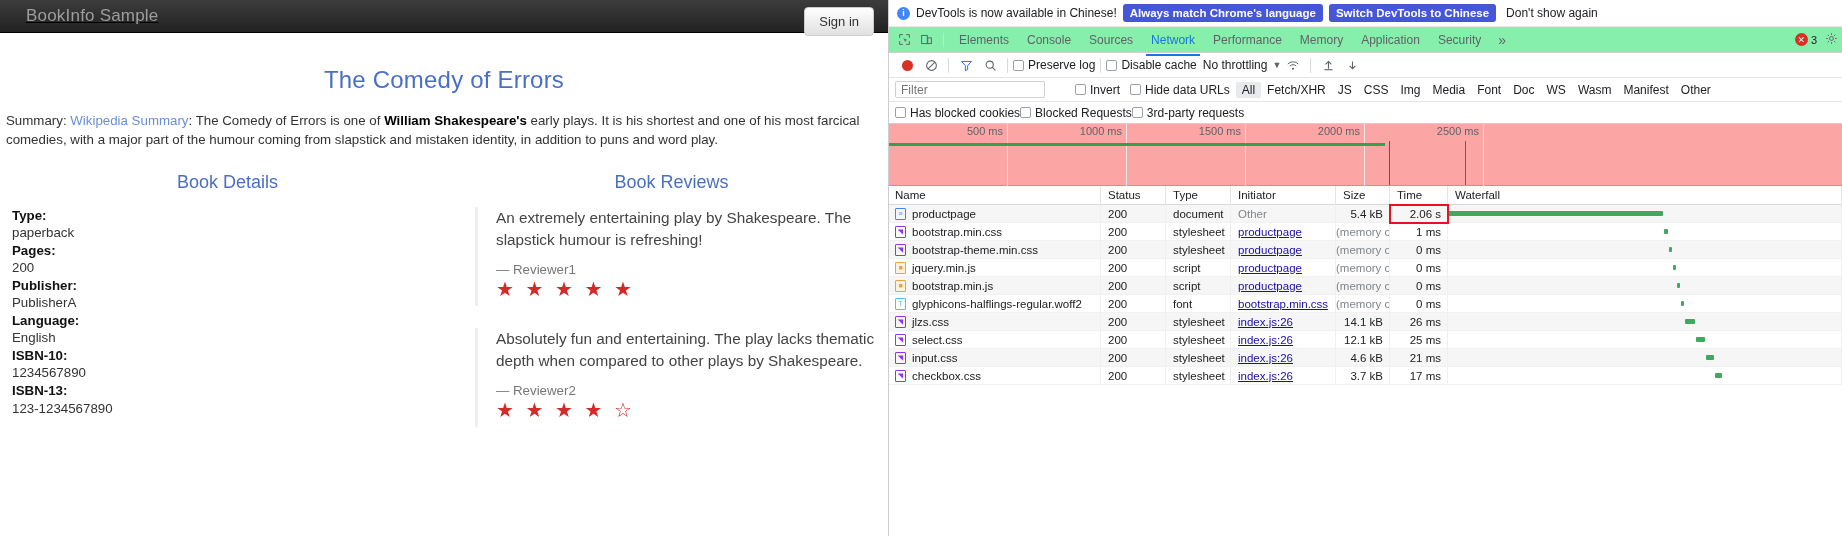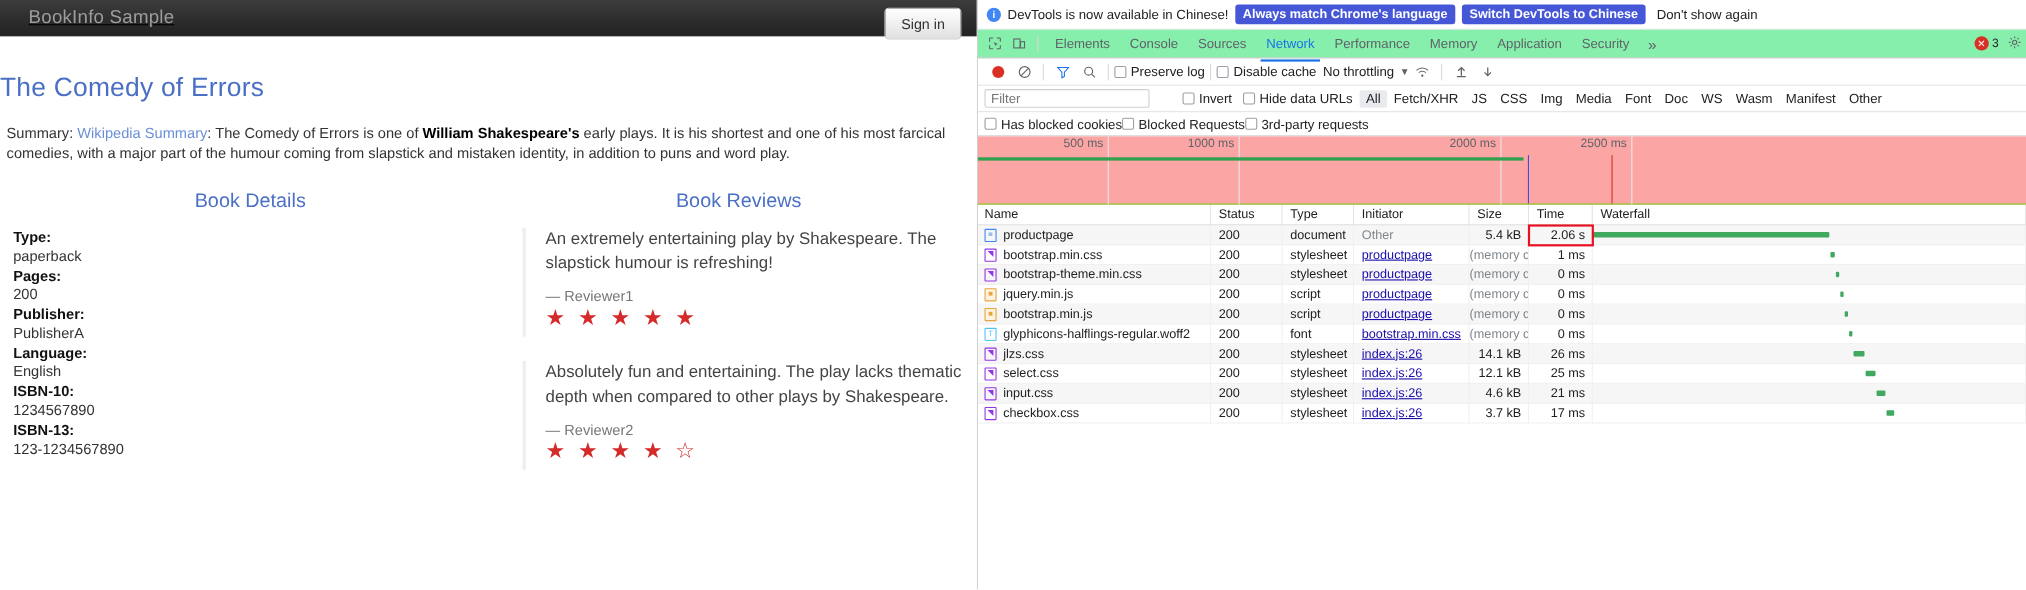--- a/index.html
+++ b/index.html
@@ -21,21 +21,21 @@
   }
   .brand { color:#9d9d9d; font-size:17px; padding-left:26px; letter-spacing:.2px; }
   .signin-btn {
     position:absolute; right:14px; top:7px;
     background:linear-gradient(to bottom,#fff 0%,#e0e0e0 100%);
     border:1px solid #ccc; border-radius:4px;
     padding:6px 14px; font-size:13px; color:#333; cursor:pointer;
     font-family:"Liberation Sans", sans-serif;
   }
   .book-title {
-    text-align:left; color:#4a6fc4; font-size:24px; font-weight:400;
+    text-align:center; color:#4a6fc4; font-size:24px; font-weight:400;
     margin:33px 0 0 0; letter-spacing:.2px;
   }
   .summary {
     font-size:13.3px; color:#333; line-height:1.45;
     margin:17px 12px 0 6px; text-align:left;
   }
   .summary a { color:#6a8fd8; text-decoration:none; }
   .summary b { font-weight:bold; color:#000; }
 
   .cols { display:flex; margin-top:22px; }
@@ -389,20 +389,23 @@
       </label>
     </div>
 
     <div class="overview">
       <div class="ov-tick" style="left:0;width:119px">
           <span>500 ms</span>
         </div>
       <div class="ov-tick" style="left:119px;width:119px">
           <span>1000 ms</span>
         </div>
+      <div class="ov-tick" style="left:238px;width:119px">
+          <span>1500 ms</span>
+        </div>
       <div class="ov-tick" style="left:357px;width:119px">
           <span>2000 ms</span>
         </div>
       <div class="ov-tick" style="left:476px;width:119px">
           <span>2500 ms</span>
         </div>
       <div class="ov-bar" style="width:496px"></div>
       <div class="ov-line" style="left:500px"></div>
       <div class="ov-line2" style="left:576px"></div>
     </div>

